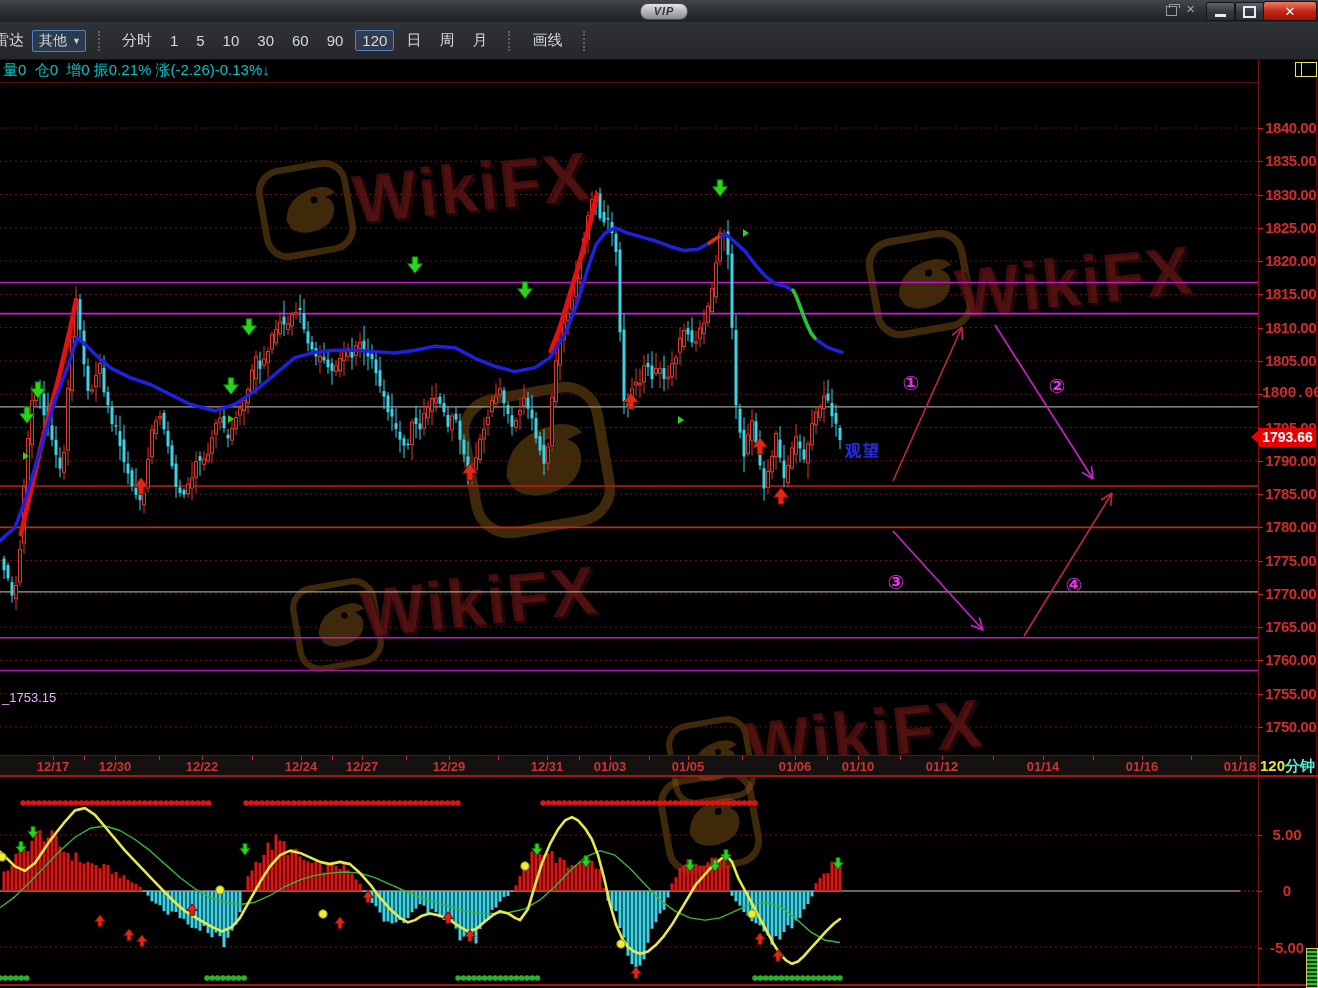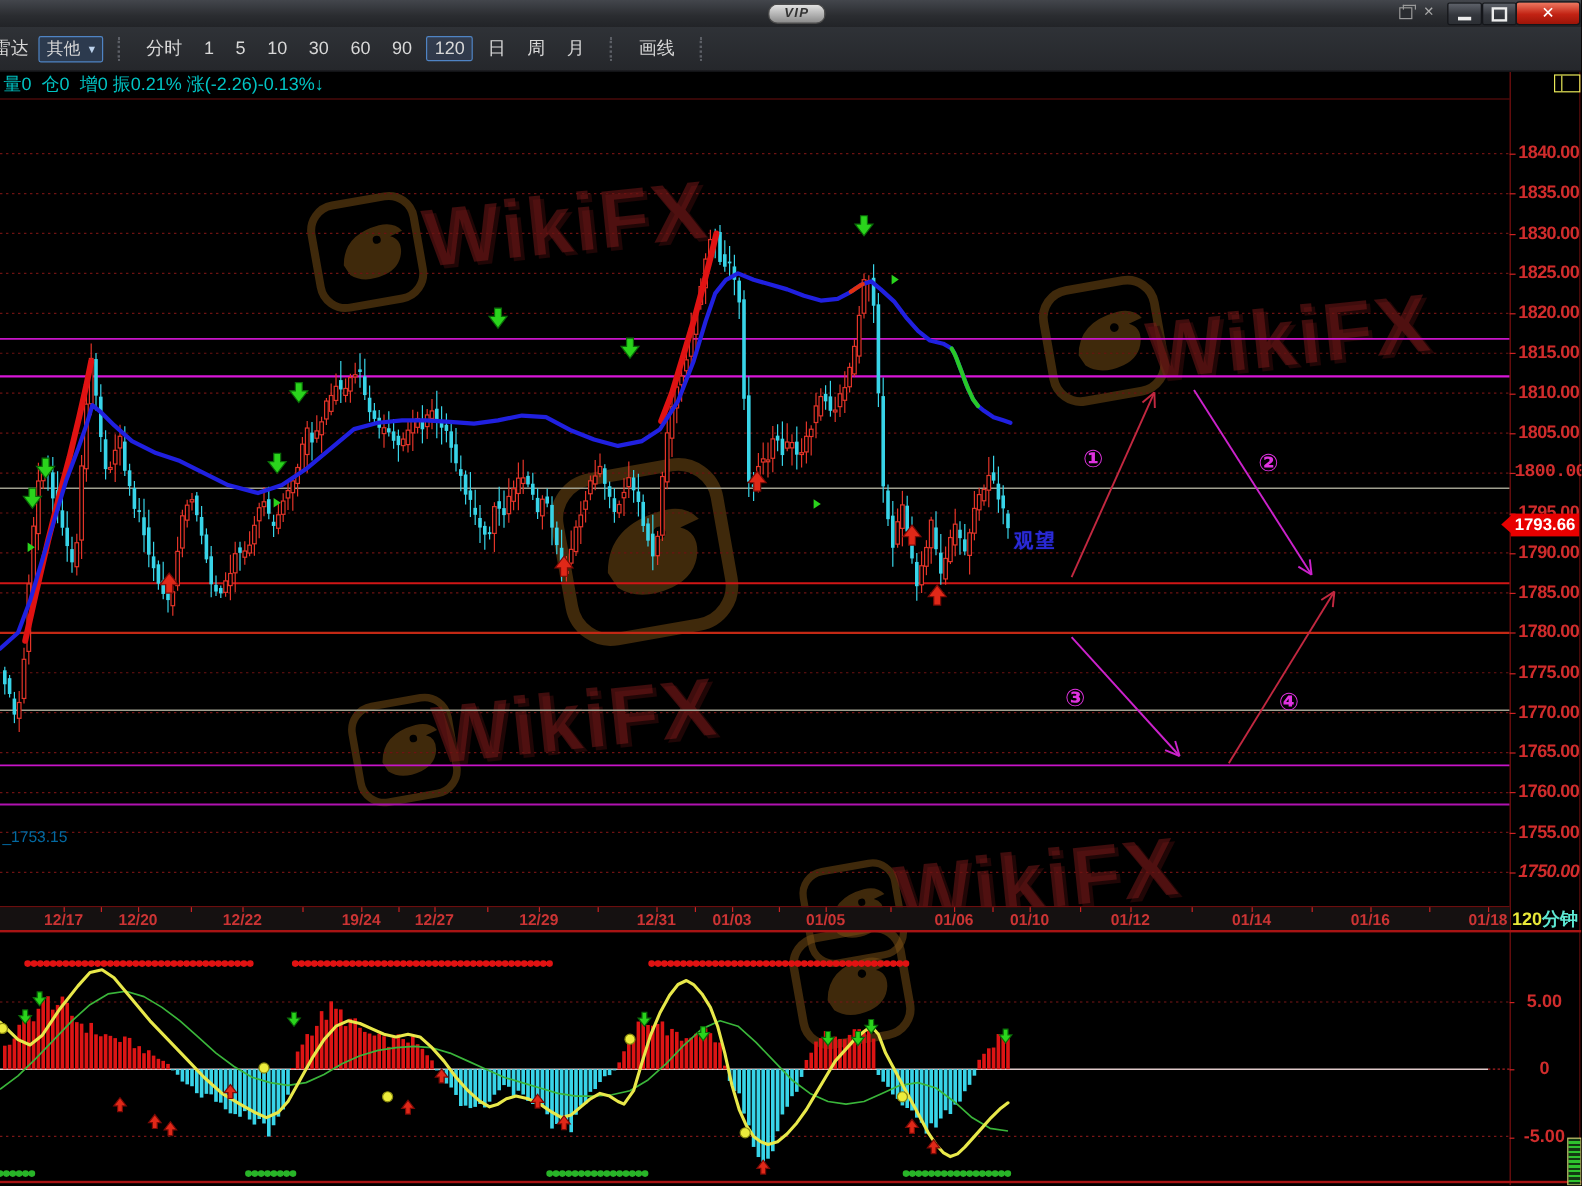--- a/index.html
+++ b/index.html
@@ -42,21 +42,21 @@
   .price-label{position:absolute;width:54px;text-align:right;color:#d02c2c;font-size:15px;font-weight:bold;letter-spacing:-0.5px;}
   .date-label{position:absolute;color:#cc3434;font-size:13px;font-weight:bold;transform:translateX(-50%);}
   #date-strip{left:0;top:756px;width:1258px;height:19px;background:#151111;}
   #price-tag{left:1259px;top:428px;width:57px;height:19px;background:#e80000;color:#fff;
     font-size:14px;font-weight:bold;text-align:center;line-height:19px;}
   #price-tag:before{content:"";position:absolute;left:-8px;top:1px;border:8px solid transparent;border-right:9px solid #e80000;border-left:none;margin-top:0;}
   #period-label{left:1260px;top:757px;font-size:15px;font-weight:bold;white-space:nowrap;}
   #period-label .num{color:#e8e838;}
   #period-label .unit{color:#5eead4;}
   .macd-label{position:absolute;color:#d02c2c;font-size:15px;font-weight:bold;width:50px;text-align:center;}
-  #left-price-label{left:2px;top:690px;color:#0369a1;font-size:13px;}
+  #left-price-label{left:2px;top:690px;color:#f0abfc;font-size:13px;}
   #watch-text{left:845px;top:441px;color:#2a2ad8;font-size:16px;font-weight:bold;letter-spacing:2px;text-shadow:0 0 1px #1a1a90;}
   .circled-num{position:absolute;color:#e032e0;font-size:20px;font-weight:bold;transform:translate(-50%,-50%);}
   
   .hborder{position:absolute;left:0;}
   #split-icon{left:1295px;top:62px;width:20px;height:13px;border:1px solid #e8e858;}
   #split-icon:before{content:"";position:absolute;left:5px;top:0;width:1px;height:13px;background:#e8e858;}
   #scrollbar{left:1306px;top:948px;width:10px;height:38px;border:1px solid #caca70;
     background:repeating-linear-gradient(180deg,#123a12 0 2px,#2ec42e 2px 4px);}
   
   .wm-text{position:absolute;color:rgba(125,26,26,0.5);font-size:68px;font-weight:bold;
@@ -930,34 +930,34 @@
       <div class="price-label abs" style="position: absolute; left: 1262px; top: 551.614px;">1775.00</div>
       <div style="position: absolute; left: 1258px; top: 560.614px; width: 5px; height: 1px; background: rgb(204, 34, 34);"></div>
       <div class="price-label abs" style="position: absolute; left: 1262px; top: 584.892px;">1770.00</div>
       <div style="position: absolute; left: 1258px; top: 593.892px; width: 5px; height: 1px; background: rgb(204, 34, 34);"></div>
       <div class="price-label abs" style="position: absolute; left: 1262px; top: 618.17px;">1765.00</div>
       <div style="position: absolute; left: 1258px; top: 627.17px; width: 5px; height: 1px; background: rgb(204, 34, 34);"></div>
       <div class="price-label abs" style="position: absolute; left: 1262px; top: 651.448px;">1760.00</div>
       <div style="position: absolute; left: 1258px; top: 660.448px; width: 5px; height: 1px; background: rgb(204, 34, 34);"></div>
       <div class="price-label abs" style="position: absolute; left: 1262px; top: 684.726px;">1755.00</div>
       <div style="position: absolute; left: 1258px; top: 693.726px; width: 5px; height: 1px; background: rgb(204, 34, 34);"></div>
-      <div class="price-label abs" style="position: absolute; left: 1262px; top: 718.004px; font-style: italic;">1750.00</div>
+      <div class="price-label abs" style="position: absolute; left: 1262px; top: 718.004px;">1750.00</div>
       <div style="position: absolute; left: 1258px; top: 727.004px; width: 5px; height: 1px; background: rgb(204, 34, 34);"></div>
     </div>
   <div id="date-labels">
       <div class="date-label abs" style="position: absolute; left: 53px; top: 759px;">12/17</div>
       <div style="position: absolute; left: 53px; top: 756px; width: 1px; height: 4px; background: rgb(204, 34, 34);"></div>
       <div style="position: absolute; left: 84px; top: 756px; width: 1px; height: 4px; background: rgb(204, 34, 34);"></div>
-      <div class="date-label abs" style="position: absolute; left: 115px; top: 759px;">12/20</div>
+      <div class="date-label abs" style="position: absolute; left: 115px; top: 759px;">12/30</div>
       <div style="position: absolute; left: 115px; top: 756px; width: 1px; height: 4px; background: rgb(204, 34, 34);"></div>
       <div style="position: absolute; left: 158.5px; top: 756px; width: 1px; height: 4px; background: rgb(204, 34, 34);"></div>
       <div class="date-label abs" style="position: absolute; left: 202px; top: 759px;">12/22</div>
       <div style="position: absolute; left: 202px; top: 756px; width: 1px; height: 4px; background: rgb(204, 34, 34);"></div>
       <div style="position: absolute; left: 251.5px; top: 756px; width: 1px; height: 4px; background: rgb(204, 34, 34);"></div>
-      <div class="date-label abs" style="position: absolute; left: 301px; top: 759px;">19/24</div>
+      <div class="date-label abs" style="position: absolute; left: 301px; top: 759px;">12/24</div>
       <div style="position: absolute; left: 301px; top: 756px; width: 1px; height: 4px; background: rgb(204, 34, 34);"></div>
       <div style="position: absolute; left: 331.5px; top: 756px; width: 1px; height: 4px; background: rgb(204, 34, 34);"></div>
       <div class="date-label abs" style="position: absolute; left: 362px; top: 759px;">12/27</div>
       <div style="position: absolute; left: 362px; top: 756px; width: 1px; height: 4px; background: rgb(204, 34, 34);"></div>
       <div style="position: absolute; left: 405.5px; top: 756px; width: 1px; height: 4px; background: rgb(204, 34, 34);"></div>
       <div class="date-label abs" style="position: absolute; left: 449px; top: 759px;">12/29</div>
       <div style="position: absolute; left: 449px; top: 756px; width: 1px; height: 4px; background: rgb(204, 34, 34);"></div>
       <div style="position: absolute; left: 498px; top: 756px; width: 1px; height: 4px; background: rgb(204, 34, 34);"></div>
       <div class="date-label abs" style="position: absolute; left: 547px; top: 759px;">12/31</div>
       <div style="position: absolute; left: 547px; top: 756px; width: 1px; height: 4px; background: rgb(204, 34, 34);"></div>

